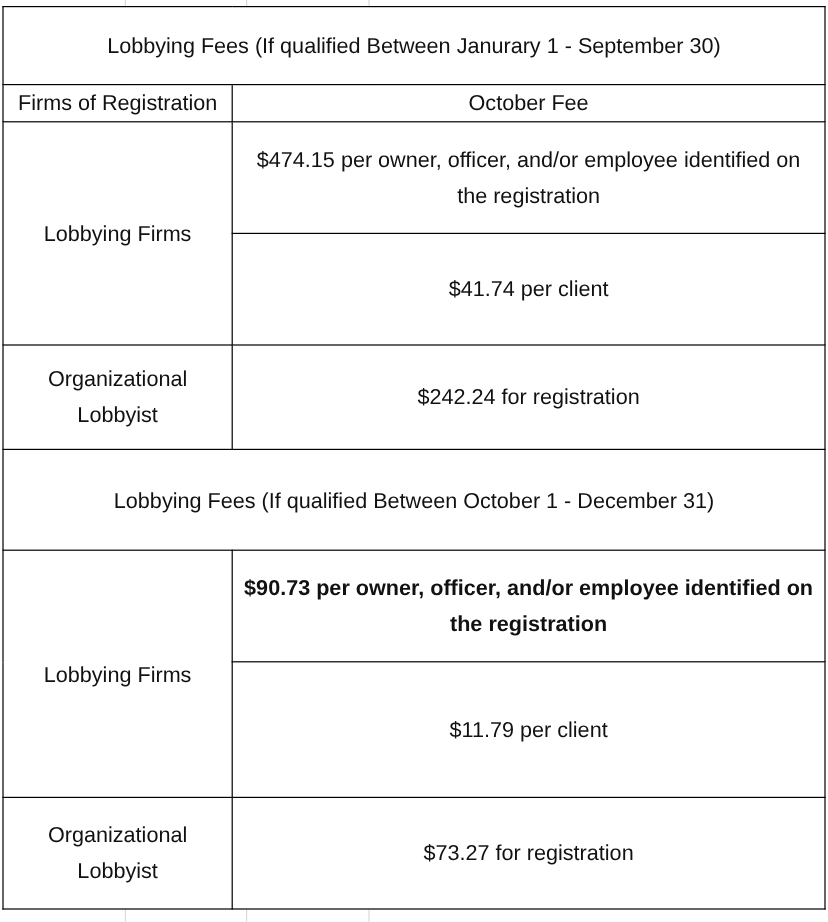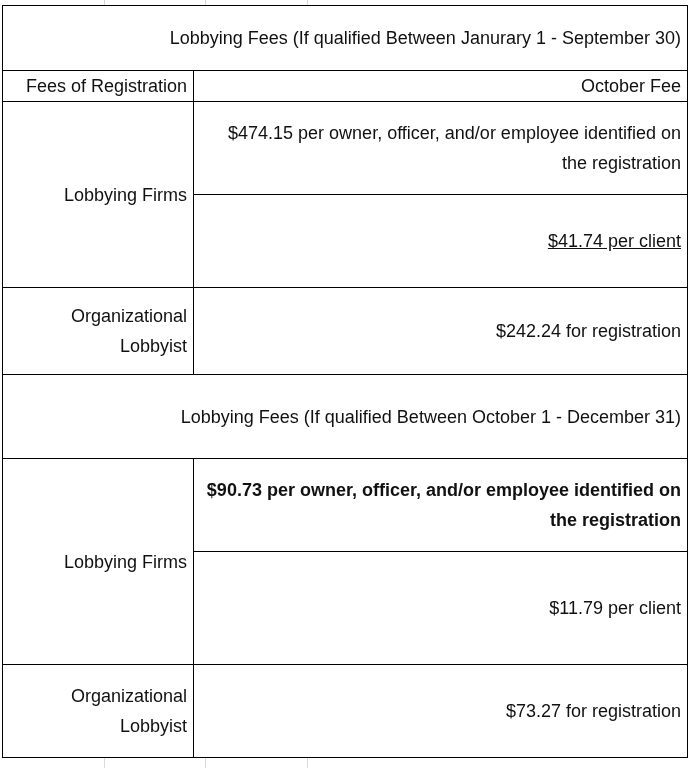--- a/index.html
+++ b/index.html
@@ -1,25 +1,25 @@
 <!DOCTYPE html>
 <html><head>
 <meta charset="utf-8">
 <style>
   html, body { margin: 0; padding: 0; background: #ffffff; }
   body { width: 690px; height: 768px; position: relative; overflow: hidden;
          font-family: "Liberation Sans", sans-serif; color: #111111; }
   .grid-line { position: absolute; top: 0; width: 1px; height: 768px; background: #d9d9d9; }
   .tbl { position: absolute; left: 2px; top: 5px; width: 686px; border-collapse: collapse; table-layout: fixed; }
-  .tbl td { border: 1.5px solid #000; text-align: right; vertical-align: middle; font-size: 18px; line-height: 30px; padding: 0 6px; background: #fff; }
+  .tbl td { border: 1.5px solid #000; text-align: center; vertical-align: middle; font-size: 18px; line-height: 30px; padding: 0 6px; background: #fff; }
   .c1 { width: 191px; }
   .title-cell { height: 64px; }
   .hdr-cell { height: 28px; font-size: 18px; }
   .fee-multi { height: 92px; }
-  .fee-single { height: 92px; text-decoration: underline; }
+  .fee-single { height: 92px; }
   .org-row td { height: 86px; }
   .title2-cell { height: 83px; }
   .fee-multi2 { height: 92px; font-weight: bold; }
   .fee-single2 { height: 112px; }
   .org-row2 td { height: 92px; }
 </style>
 </head>
 <body>
 
 <div class="grid-line" style="left:104px"></div>
@@ -29,21 +29,21 @@
 <table class="tbl">
   <colgroup>
       <col class="c1">
       <col>
     </colgroup>
   <tbody>
       <tr>
     <td colspan="2" class="title-cell">Lobbying Fees (If qualified Between Janurary 1 - September 30)</td>
   </tr>
   <tr>
-    <td class="hdr-cell">Fees of Registration</td>
+    <td class="hdr-cell">Firms of Registration</td>
     <td class="hdr-cell">October Fee</td>
   </tr>
   <tr>
     <td rowspan="2">Lobbying Firms</td>
     <td class="fee-multi">$474.15 per owner, officer, and/or employee identified on the registration</td>
   </tr>
   <tr>
     <td class="fee-single">$41.74 per client</td>
   </tr>
   <tr class="org-row">

